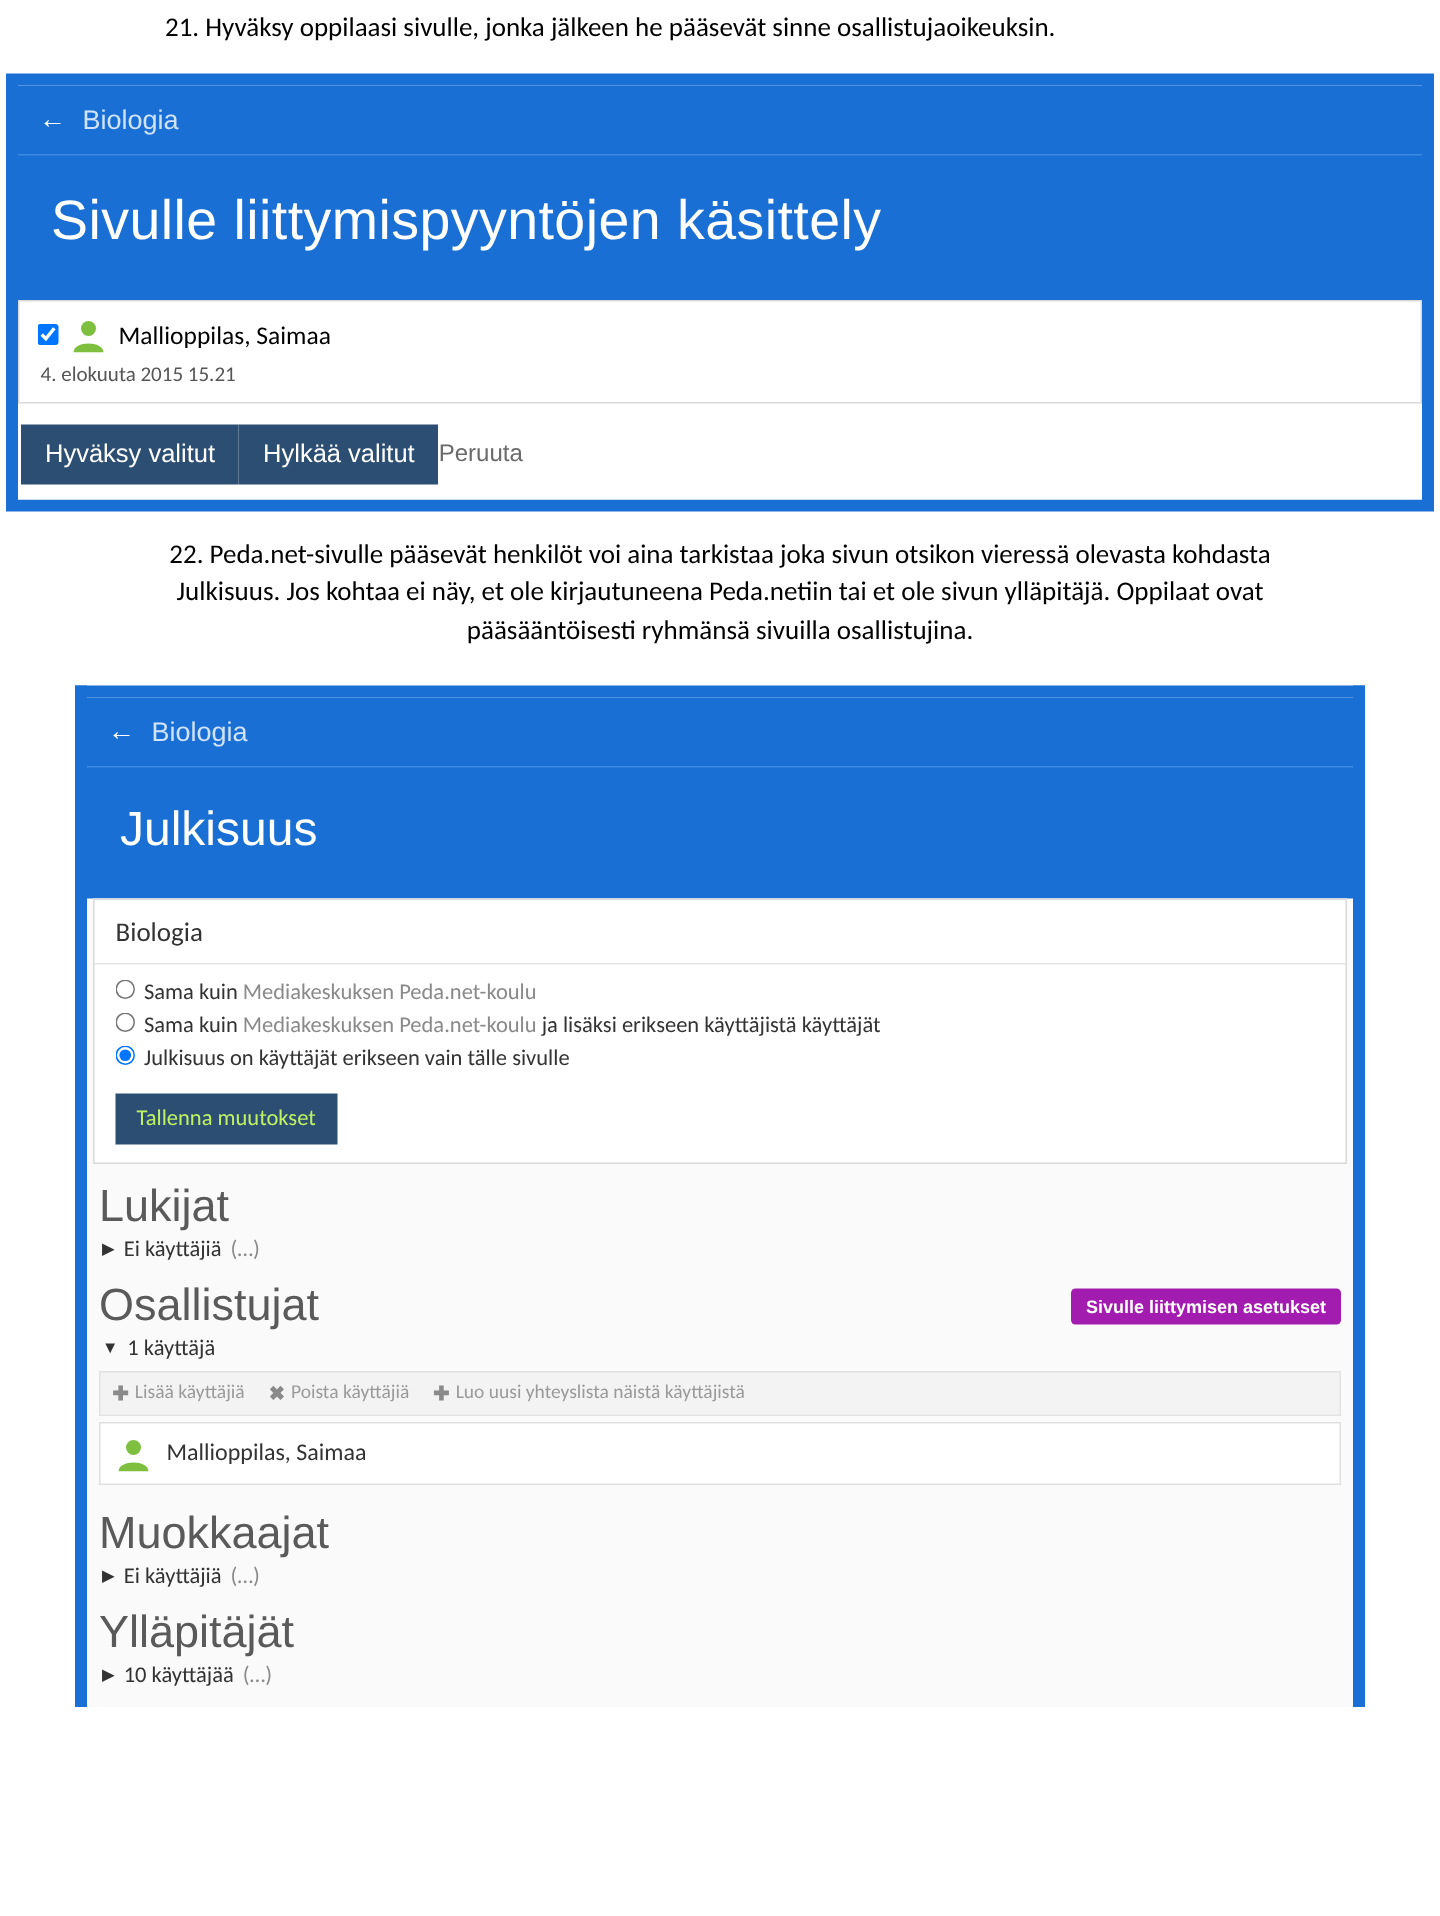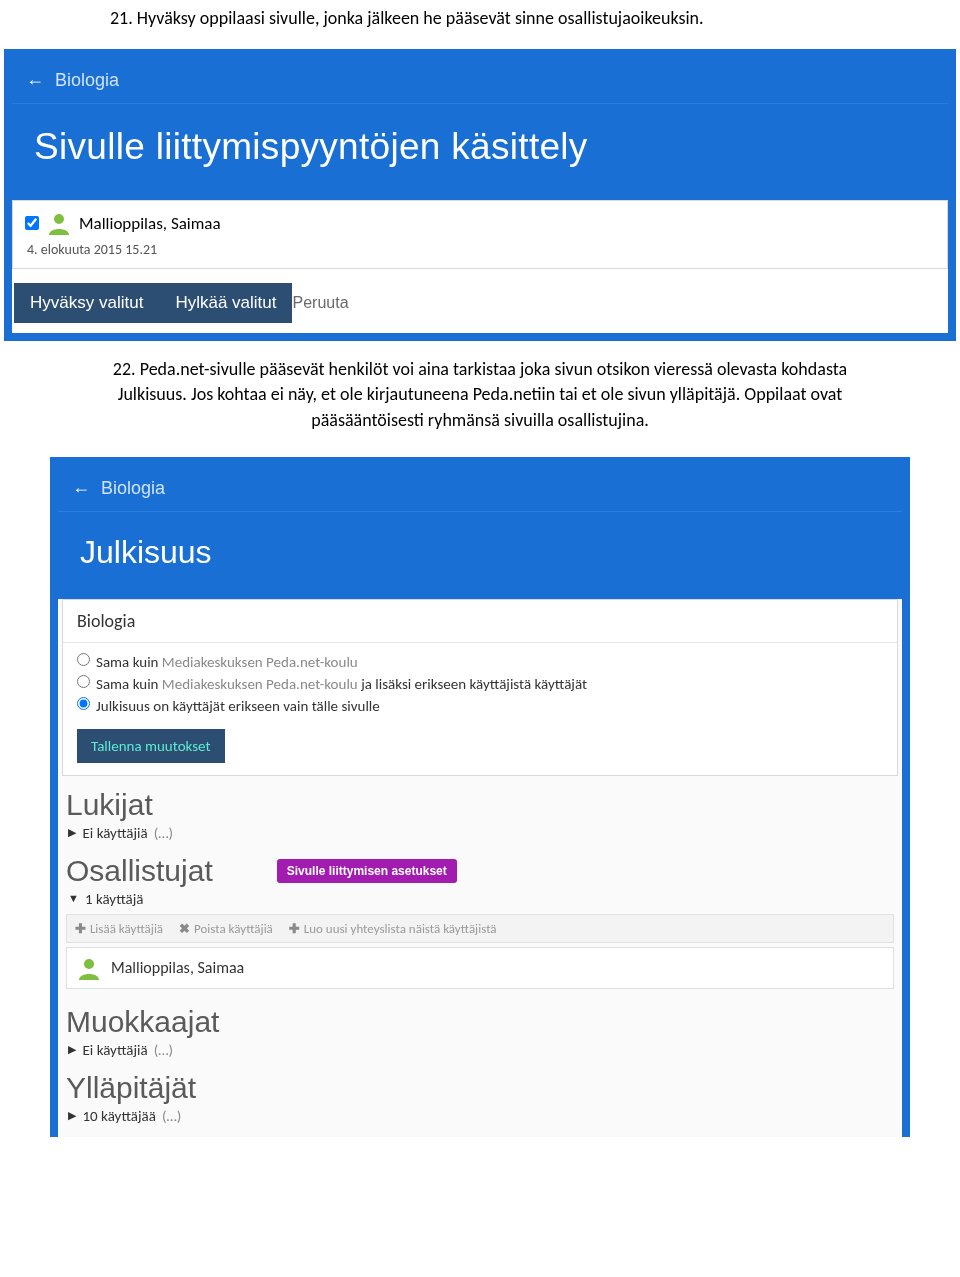--- a/index.html
+++ b/index.html
@@ -24,23 +24,23 @@
   .linkbtn { color: #6a6a6a; font-size: 16px; cursor: pointer; }
   
   .panel2 { border: 8px solid #1a6fd4; background: #fafafa; margin: 0 50px 0 50px; border-bottom: none; padding-bottom: 2px; }
   .blueheader2 { background: #1a6fd4; color: #fff; padding: 22px 22px 28px 22px; font-size: 32px; font-weight: 300; font-family: "Segoe UI Light","Segoe UI",Arial,sans-serif; border-top: 1px solid #2a7ee0; }
   .card { background: #fff; border: 1px solid #d9d9d9; margin: 0 0 6px 0; }
   .card-title { padding: 10px 14px; border-bottom: 1px solid #e5e5e5; font-size: 18px; color: #333; }
   .card-body { padding: 10px 14px 0 14px; font-size: 15px; color: #333; }
   .radio-row { display: flex; gap: 6px; margin-bottom: 4px; }
   .radio-row input[type=radio] { width: 13px; height: 13px; }
   .greylink { color: #8a8a8a; }
-  .btn-save { background: #2b4e72; color: #5eead4; padding: 8px 14px; font-size: 15px; border: none; margin: 10px 0 12px 0; cursor: pointer; font-family: inherit; }
+  .btn-save { background: #2b4e72; color: #bef264; padding: 8px 14px; font-size: 15px; border: none; margin: 10px 0 12px 0; cursor: pointer; font-family: inherit; }
   .section-h { font-size: 30px; font-weight: 300; color: #5a5a5a; padding: 6px 4px 0 4px; font-family: "Segoe UI Light","Segoe UI",Arial,sans-serif; }
-  .section-h.flex { display: flex; align-items: center; gap: 26px; }
+  .section-h.flex { display: flex; align-items: center; gap: 26px; justify-content: space-between; }
   .pill { background: #a21caf; color: #fff; font-size: 12px; padding: 5px 10px; border-radius: 3px; font-weight: 600; font-family: "Segoe UI",Arial,sans-serif; cursor: pointer; margin-left: 38px; }
   .expand-row { font-size: 15px; color: #333; padding: 2px 6px 6px 6px; display: flex; align-items: center; gap: 6px; }
   .tri { font-size: 11px; color: #333; }
   .dots { color: #8a8a8a; }
   .toolbar-row { background: #f3f3f3; border: 1px solid #e2e2e2; padding: 6px 8px; font-size: 13px; color: #9a9a9a; display: flex; gap: 16px; margin: 0 4px; }
   .toolbar-row .tb { display: flex; align-items: center; gap: 4px; cursor: pointer; }
   .toolbar-row .plus { font-weight: bold; color: #8a8a8a; }
   .toolbar-row .x { font-weight: bold; color: #8a8a8a; }
   .userbox { border: 1px solid #e0e0e0; margin: 4px 4px 10px 4px; padding: 8px 10px; display: flex; align-items: center; gap: 10px; font-size: 16px; color: #333; background: #fff; }
 </style>

